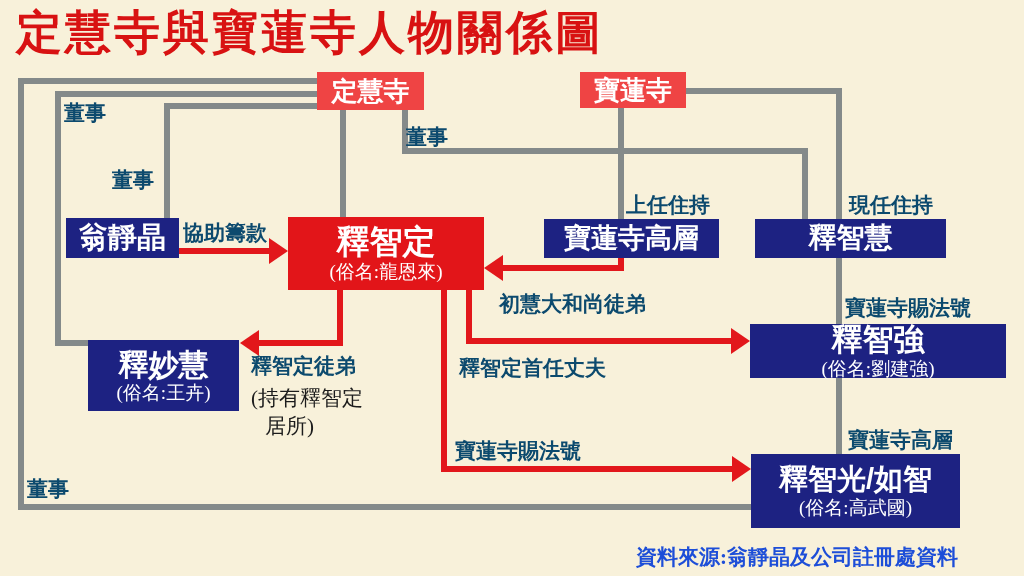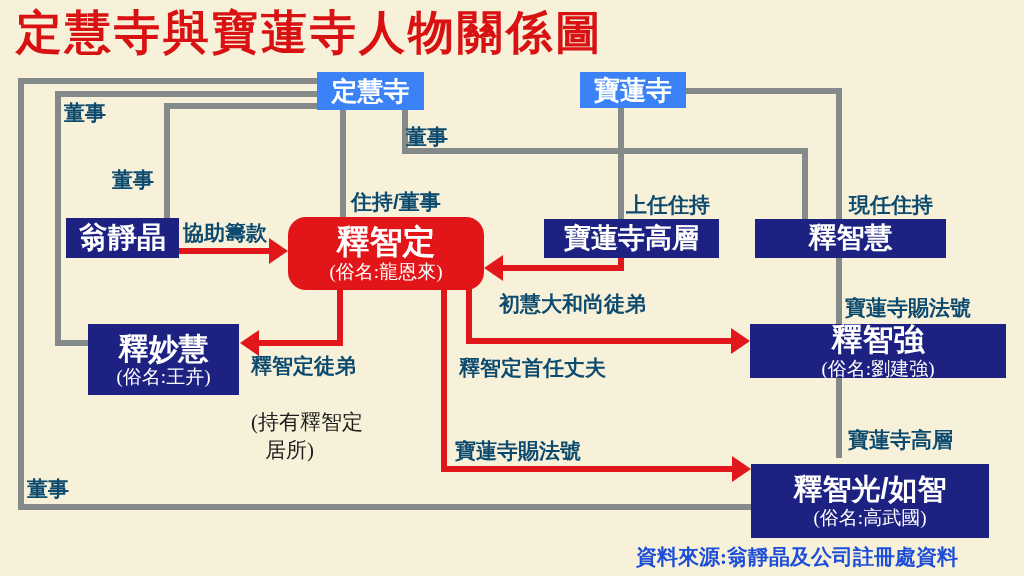--- a/index.html
+++ b/index.html
@@ -9,27 +9,27 @@
     background:#f8f1da;
     overflow:hidden;
     font-family:"Liberation Sans", sans-serif;
   }
   .gline{position:absolute;background:#848a8a;z-index:1;}
   .rline{position:absolute;background:#e2171b;z-index:2;}
   .ah{position:absolute;width:0;height:0;z-index:2;}
   .ah-right{border-top:13px solid transparent;border-bottom:13px solid transparent;border-left:19px solid #e2171b;}
   .ah-left{border-top:13px solid transparent;border-bottom:13px solid transparent;border-right:19px solid #e2171b;}
   .box{position:absolute;z-index:3;display:flex;flex-direction:column;align-items:center;justify-content:center;color:#ffffff;text-align:center;line-height:1.1;}
-  .box-gray{background:#3b82f6;font-weight:bold;font-size:26px;}
+  .box-gray{background:#ef4444;font-weight:bold;font-size:26px;}
   .box-navy{background:#1d2282;font-weight:bold;text-align:right;}
-  .box-red{background:#e21519;font-weight:bold;border-radius:18px;}
+  .box-red{background:#e21519;font-weight:bold;}
   .box .main{font-weight:bold;}
   .box .alias{font-family:"Liberation Serif", serif;font-weight:normal;font-size:19px;margin-top:2px;}
   .lbl{position:absolute;z-index:4;color:#0c4a6e;font-weight:bold;font-size:21px;white-space:nowrap;text-align:right;}
-  .note{position:absolute;z-index:4;color:#1c1c1c;font-family:"Liberation Serif", serif;font-size:21px;white-space:nowrap;margin-top:24px;}
+  .note{position:absolute;z-index:4;color:#1c1c1c;font-family:"Liberation Serif", serif;font-size:21px;white-space:nowrap;}
   #title{position:absolute;left:16px;top:2px;z-index:5;color:#d81212;font-size:46px;font-weight:900;letter-spacing:3px;white-space:nowrap;}
   #source{position:absolute;left:636px;top:543px;z-index:4;color:#1d4ed8;font-family:"Liberation Serif", serif;font-weight:bold;font-size:21px;white-space:nowrap;}
 </style>
 </head>
 <body>
 
 <div id="stage">
 
   <div id="title">定慧寺與寶蓮寺人物關係圖</div>
 
@@ -85,40 +85,39 @@
   </div>
 
   <div class="box box-navy" style="left:544px;top:219px;width:175px;height:39px;font-size:27px">
     <span class="main">寶蓮寺高層</span>
   </div>
 
   <div class="box box-navy" style="left:755px;top:219px;width:191px;height:39px;font-size:28px">
     <span class="main">釋智慧</span>
   </div>
 
-  <div class="box box-navy" style="left:88px;top:324px;width:151px;height:71px;font-size:30px">
+  <div class="box box-navy" style="left:88px;top:340px;width:151px;height:71px;font-size:30px">
     <span class="main">釋妙慧</span>
     <span class="alias">(俗名:王卉)</span>
   </div>
 
   <div class="box box-navy" style="left:750px;top:324px;width:256px;height:54px;font-size:31px">
     <span class="main">釋智強</span>
     <span class="alias">(俗名:劉建強)</span>
   </div>
 
-  <div class="box box-navy" style="left:751px;top:464px;width:238px;height:74px;font-size:29px">
+  <div class="box box-navy" style="left:751px;top:454px;width:209px;height:74px;font-size:29px">
     <span class="main">釋智光/如智</span>
     <span class="alias">(俗名:高武國)</span>
   </div>
 
   <div class="lbl" style="left:64px;top:99px">董事</div>
   <div class="lbl" style="left:112px;top:166px">董事</div>
   <div class="lbl" style="left:406px;top:123px">董事</div>
   <div class="lbl" style="left:27px;top:475px">董事</div>
-  <div class="lbl" style="left:351px;top:188px">住持/董事</div>
   <div class="lbl" style="left:183px;top:219px">協助籌款</div>
   <div class="lbl" style="left:626px;top:191px">上任住持</div>
   <div class="lbl" style="left:849px;top:191px">現任住持</div>
   <div class="lbl" style="left:499px;top:290px">初慧大和尚徒弟</div>
   <div class="lbl" style="left:251px;top:352px">釋智定徒弟</div>
   <div class="note" style="left:251px;top:384px">(持有釋智定</div>
   <div class="note" style="left:265px;top:412px">居所)</div>
   <div class="lbl" style="left:459px;top:354px">釋智定首任丈夫</div>
   <div class="lbl" style="left:455px;top:437px">寶蓮寺賜法號</div>
   <div class="lbl" style="left:845px;top:294px">寶蓮寺賜法號</div>

